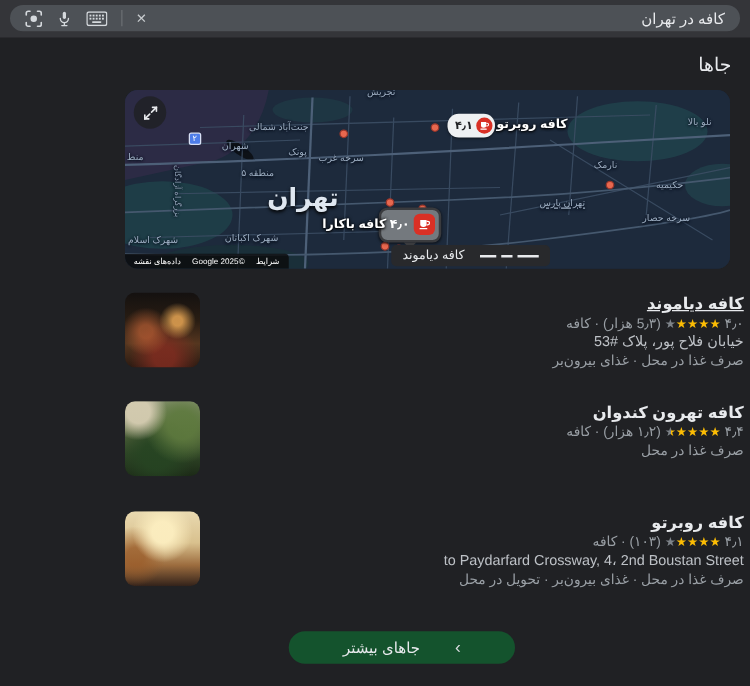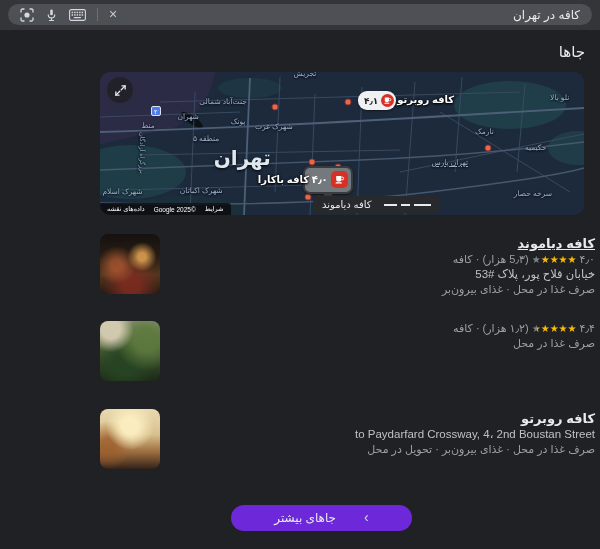--- a/index.html
+++ b/index.html
@@ -77,21 +77,21 @@
   .rmeta .rnum{color:#9aa0a6;}
   .star{font-size:10px;letter-spacing:.5px;}
   .star.full{color:#fbbc04;}
   .star.half{background:linear-gradient(to left,#fbbc04 50%,#7e848a 50%);
        -webkit-background-clip:text;background-clip:text;color:transparent;}
   .star.empty{color:#7e848a;}
   .raddr{font-size:11.5px;color:#bdc1c6;line-height:15px;}
   .rserv{font-size:11px;color:#9aa0a6;line-height:15px;}
   
   .more-btn{position:absolute;left:231px;top:505px;width:181px;height:26px;border-radius:13px;
-       background:#6d28d9;display:flex;align-items:center;justify-content:center;gap:28px;cursor:pointer;}
+       background:#14532d;display:flex;align-items:center;justify-content:center;gap:28px;cursor:pointer;}
   .more-btn .lbl{font-size:12px;color:#e8eaed;direction:rtl;}
   .more-btn .chev{font-size:14px;color:#dadce0;line-height:1;margin-top:-2px;}
 </style>
 </head>
 <body>
 
 <div class="topbar">
   <div class="search-pill">
     <span class="sicon">
       <svg width="14" height="14" viewBox="0 0 14 14">
@@ -171,29 +171,29 @@
       <path d="M0 131 Q200 136 330 120 T484 96"></path>
     </g>
   </svg>
   <div class="map-canvas">
       <span class="mlabel big" style="left: 23.5%; top: 52%;">تهران</span>
       <span class="mlabel" style="left: 40%; top: -2%;">تجریش</span>
       <span class="mlabel" style="left: 93%; top: 15%;">نلو بالا</span>
       <span class="mlabel" style="left: 20.5%; top: 17.5%;">جنت‌آباد شمالی</span>
       <span class="mlabel" style="left: 16%; top: 28%;">شهران</span>
       <span class="mlabel" style="left: 27%; top: 31.5%;">پونک</span>
-      <span class="mlabel" style="left: 32%; top: 35%;">شهرک غرب</span>
+      <span class="mlabel" style="left: 32%; top: 35%;">سرخه غرب</span>
       <span class="mlabel" style="left: 19.2%; top: 43.5%;">منطقه ۵</span>
       <span class="mlabel" style="left: 77.5%; top: 38.5%;">نارمک</span>
       <span class="mlabel" style="left: 82%; top: 49.5%; padding-left: 28px;">حکیمیه</span>
       <span class="mlabel" style="left: 68.5%; top: 60%; text-decoration: underline;">تهران پارس</span>
-      <span class="mlabel" style="left: 85.5%; top: 68.5%; margin-top: 19px;">سرخه حصار</span>
+      <span class="mlabel" style="left: 85.5%; top: 68.5%;">سرخه حصار</span>
       <span class="mlabel" style="left: 16.5%; top: 79.5%;">شهرک اکباتان</span>
       <span class="mlabel" style="left: 0.5%; top: 80.5%;">شهرک اسلام</span>
-      <span class="mlabel" style="left: 0.3%; top: 34%; margin-left: 40px;">منط</span>
+      <span class="mlabel" style="left: 0.3%; top: 34%;">منط</span>
       <span class="mlabel vert" style="left: 9.5%; top: 42%;">بزرگراه آزادگان</span>
       <span class="mdot" style="left: 36.2%; top: 24.5%;"></span>
       <span class="mdot" style="left: 51.2%; top: 21%;"></span>
       <span class="mdot" style="left: 43.8%; top: 62.9%;"></span>
       <span class="mdot" style="left: 49.2%; top: 66.4%;"></span>
       <span class="mdot" style="left: 43%; top: 87.4%;"></span>
       <span class="mdot" style="left: 45.2%; top: 88.8%;"></span>
       <span class="mdot" style="left: 80.2%; top: 53.1%;"></span>
     </div>
   <span class="shield">۲</span>
@@ -268,35 +268,43 @@
       <span>کافه</span>
     </div>
     <div class="raddr" dir="auto">خیابان فلاح پور، پلاک #53</div>
     <div class="rserv">صرف غذا در محل · غذای بیرون‌بر</div>
   </div>
 </div>
 
 <div class="result" style="top:321px;">
   <div class="thumb t2"></div>
   <div class="rtext">
+    <span class="rtitle">کافه تهرون کندوان</span>
     <div class="rmeta">
       <span class="rnum">۴٫۴</span>
       <span><span class="star full">★</span><span class="star full">★</span><span class="star full">★</span><span class="star full">★</span><span class="star half">★</span></span>
       <span>(۱٫۲ هزار)</span>
       <span>·</span>
       <span>کافه</span>
     </div>
     <div class="rserv">صرف غذا در محل</div>
   </div>
 </div>
 
 <div class="result" style="top:409px;">
   <div class="thumb t3"></div>
   <div class="rtext">
     <span class="rtitle">کافه روبرتو</span>
+    <div class="rmeta">
+      <span class="rnum">۴٫۱</span>
+      <span><span class="star full">★</span><span class="star full">★</span><span class="star full">★</span><span class="star full">★</span><span class="star empty">★</span></span>
+      <span>(۱۰۳)</span>
+      <span>·</span>
+      <span>کافه</span>
+    </div>
     <div class="raddr" dir="auto">to Paydarfard Crossway, 4، 2nd Boustan Street</div>
     <div class="rserv">صرف غذا در محل · غذای بیرون‌بر · تحویل در محل</div>
   </div>
 </div>
 
 <div class="more-btn">
   <span class="lbl">جاهای بیشتر</span>
   <span class="chev">‹</span>
 </div>
 

